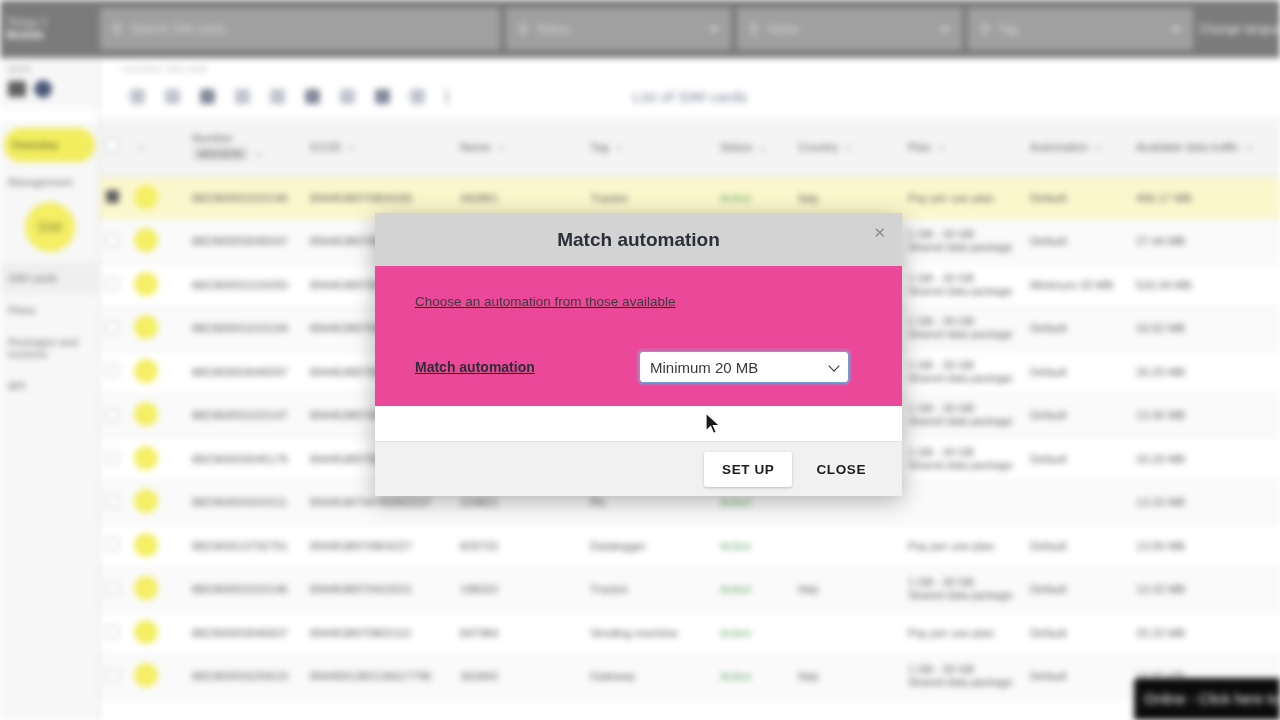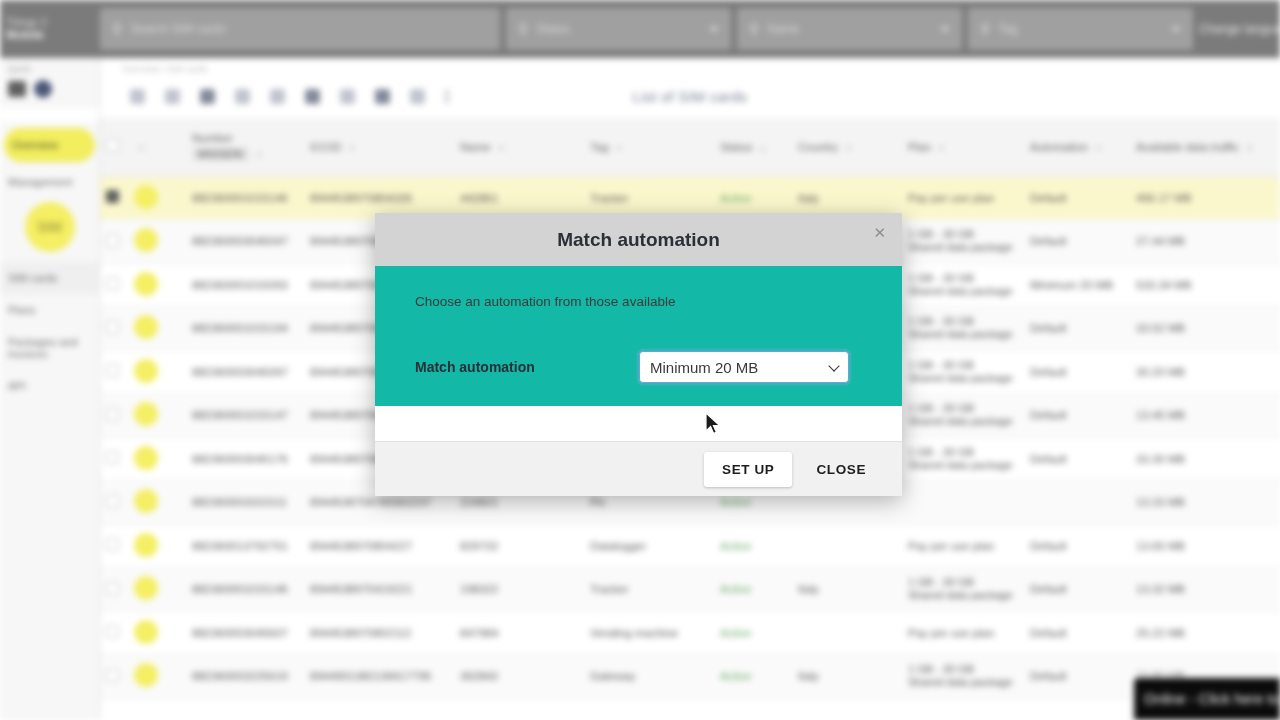--- a/index.html
+++ b/index.html
@@ -147,21 +147,21 @@
     height: 53px; background: #d3d3d3; position: relative;
     display: flex; align-items: center; justify-content: center;
   }
   .modal-title { font-size: 19px; font-weight: bold; color: #2b2f38; }
   .modal-x {
     position: absolute; right: 16px; top: 12px;
     font-size: 15px; color: #8e8e8e; line-height: 1;
     background: none; border: none; cursor: pointer;
     font-family: "Liberation Sans", sans-serif;
   }
-  .modal-body { flex: 1; padding: 28px 40px 0 40px; background: #14b8a6; }
+  .modal-body { flex: 1; padding: 28px 40px 0 40px; background: #ec4899; text-decoration: underline; }
   .modal-desc { font-size: 13.5px; color: #3c3c3c; }
   .field-row {
     display: flex; align-items: center; margin-top: 42px;
   }
   .field-label {
     font-size: 14px; font-weight: bold; color: #2b2f38; width: 224px;
   }
   .select-wrap { position: relative; }
   select.auto-select {
     -webkit-appearance: none; appearance: none;

